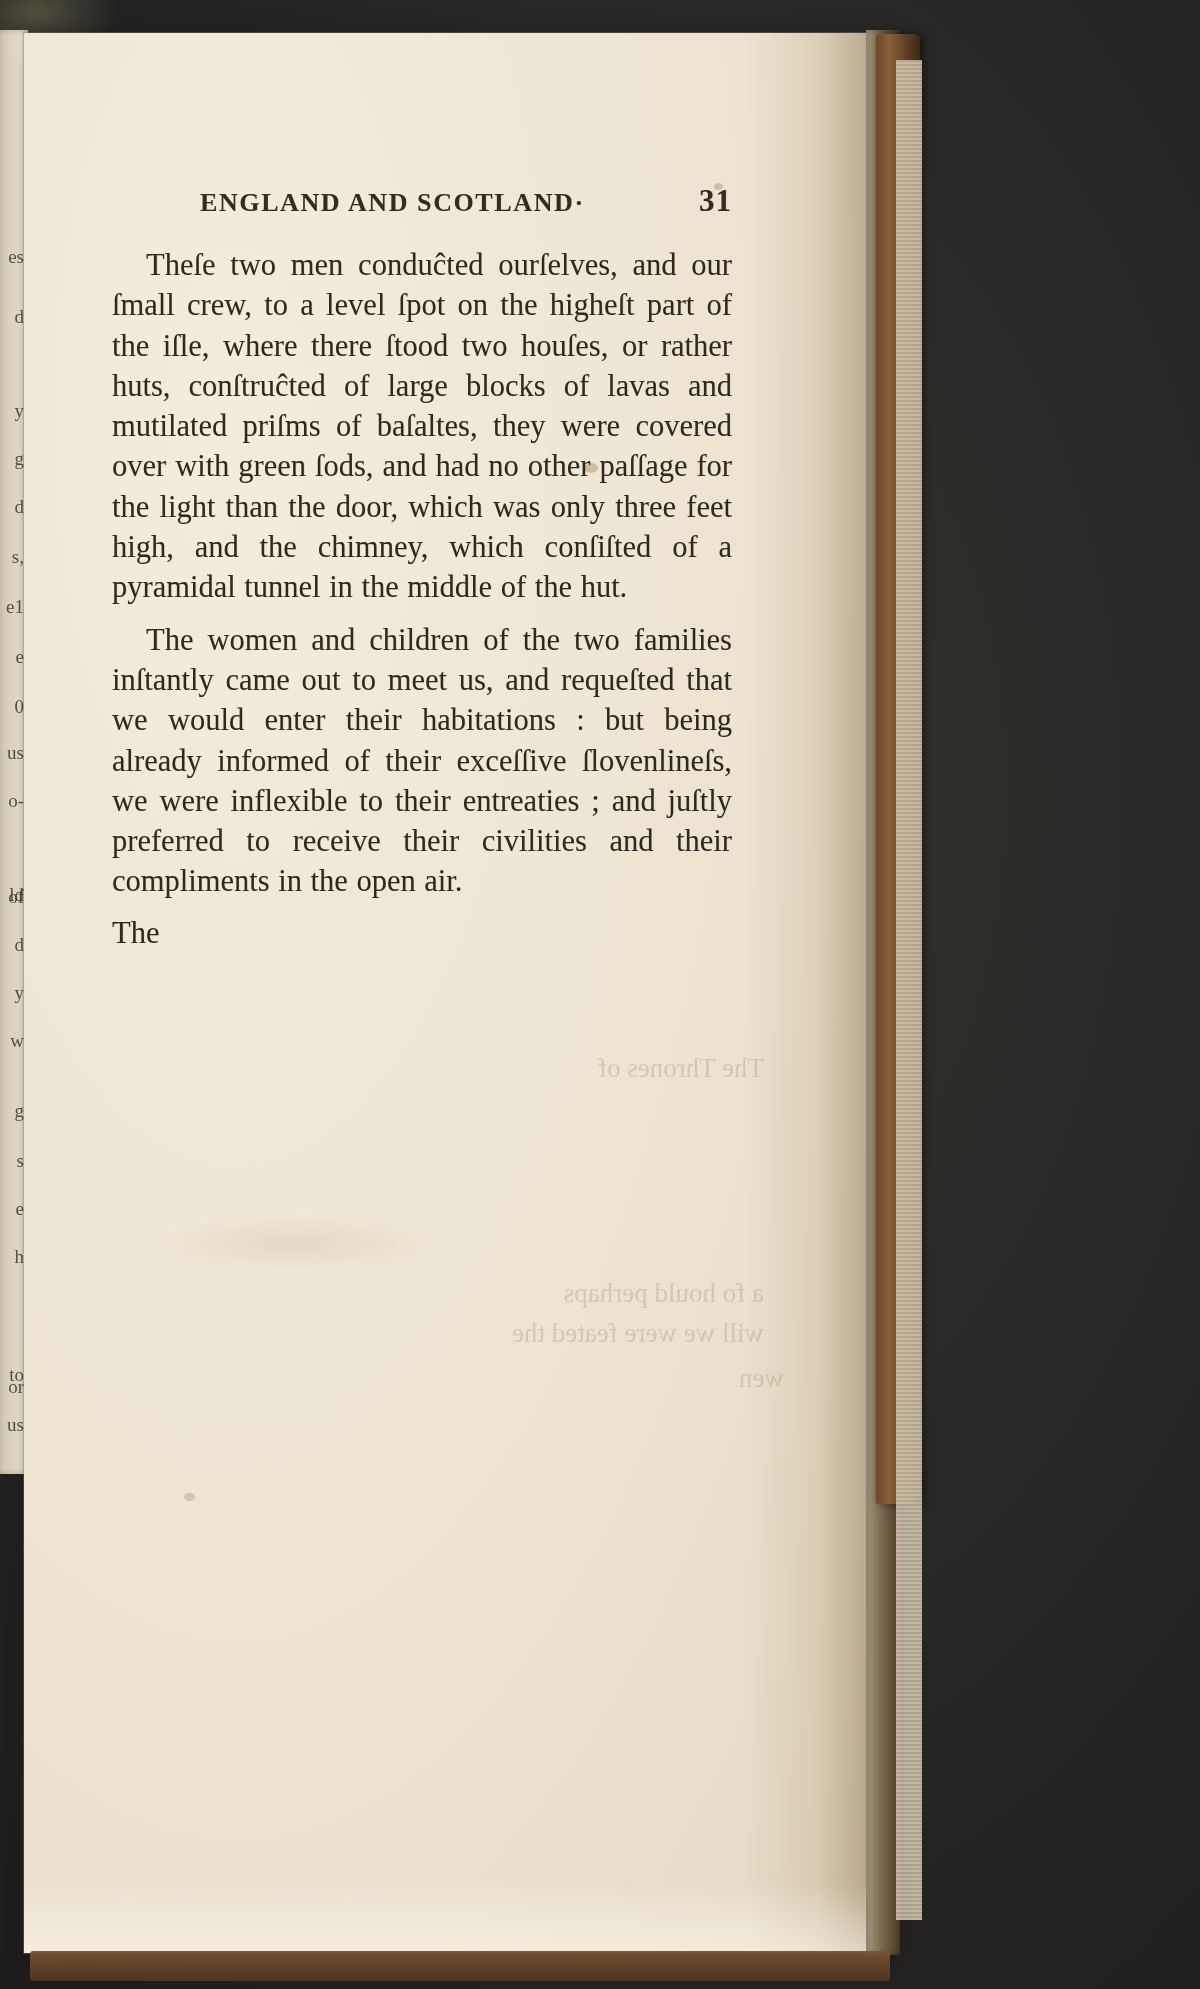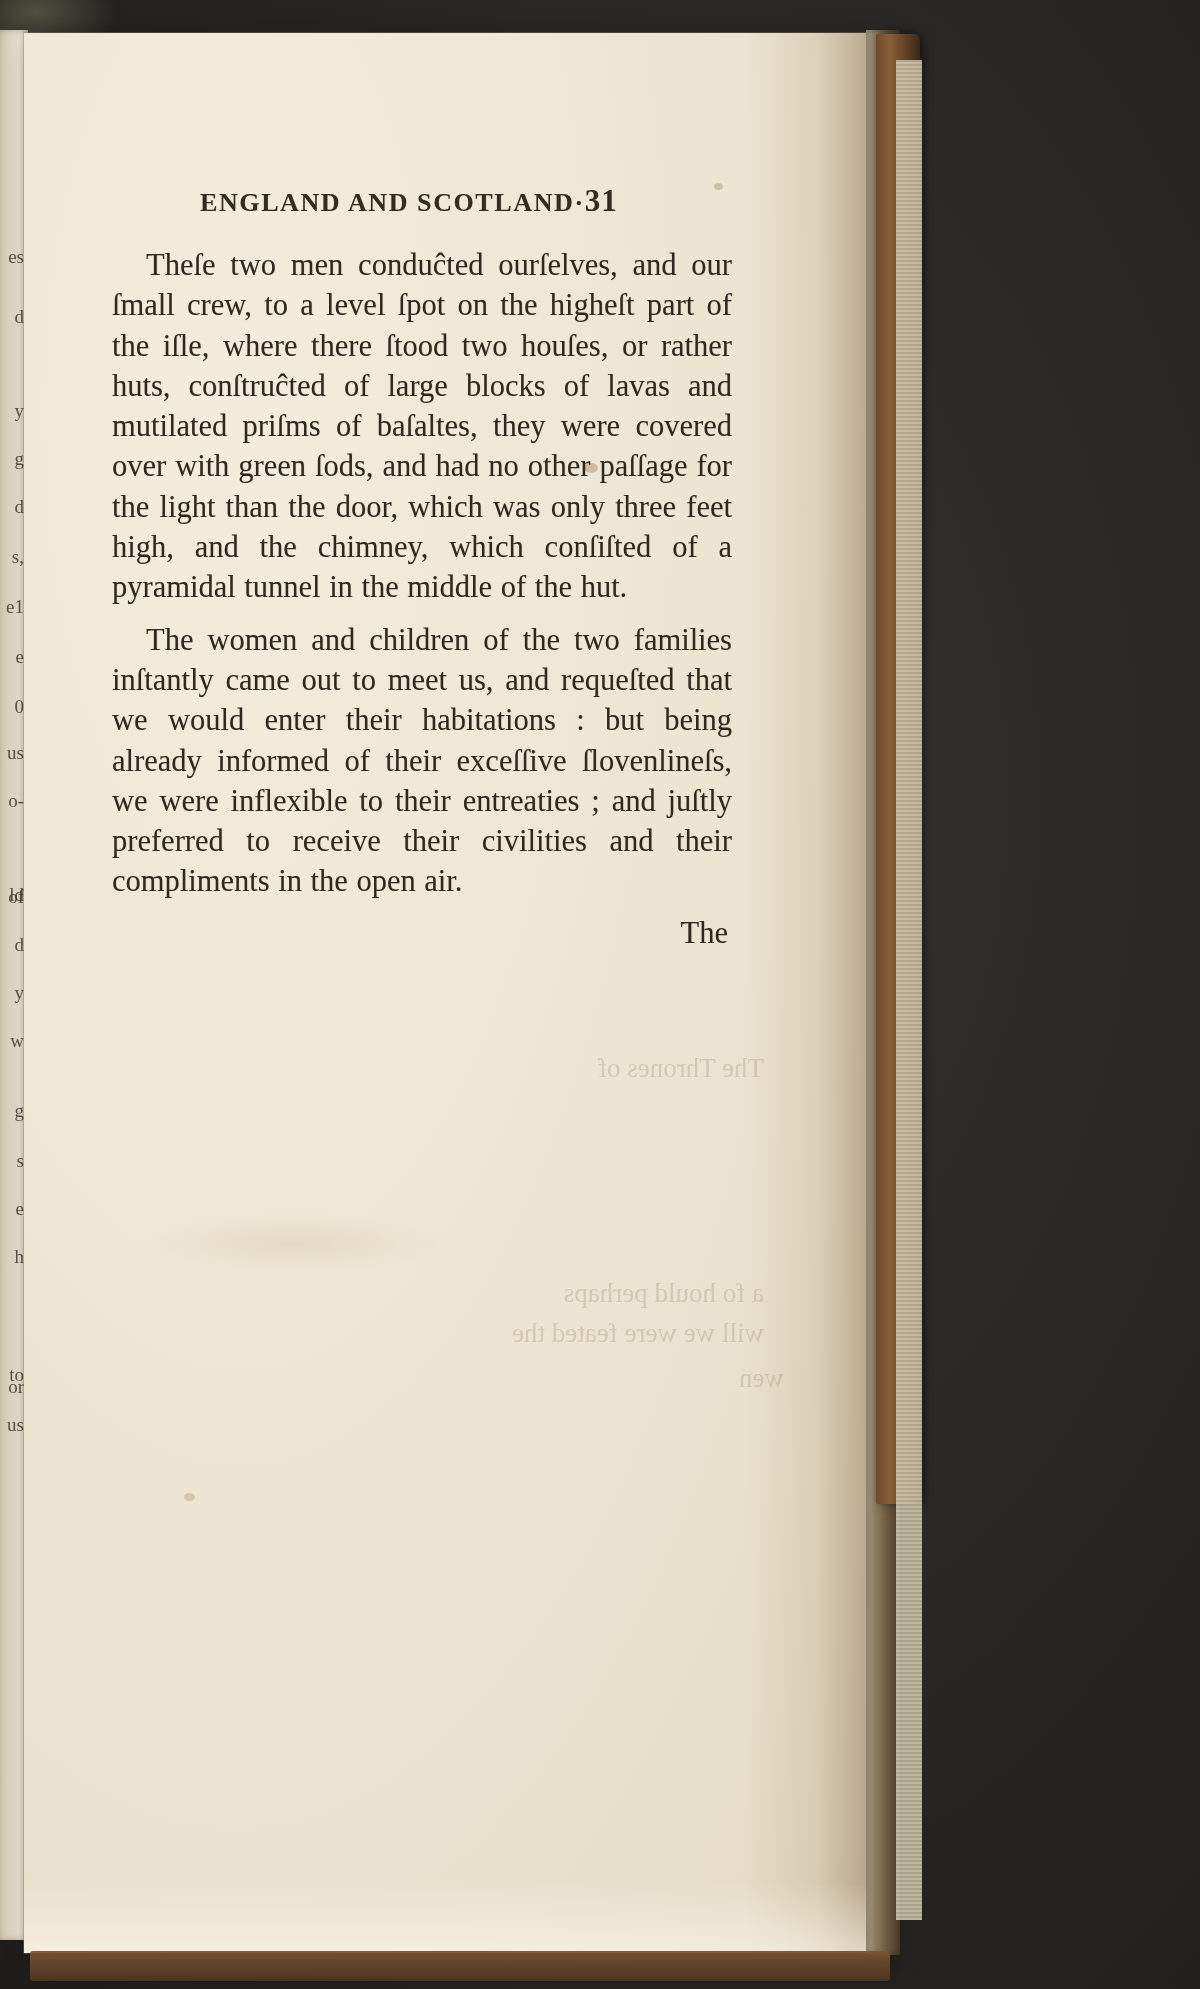--- a/index.html
+++ b/index.html
@@ -32,21 +32,21 @@
     background: radial-gradient(ellipse at 30% 20%, rgba(120,118,88,0.55), rgba(40,40,36,0) 70%);
     pointer-events: none;
   }
 
   
   .prev-page {
     position: absolute;
     left: 0;
     top: 30px;
     width: 28px;
-    height: 1910px;
+    height: 1444px;
     background: linear-gradient(90deg, #cdc4ae 0%, #ddd5c2 35%, #e8e1d0 75%, #d6cdb8 100%);
     box-shadow: inset -3px 0 6px rgba(90,74,50,0.35);
     overflow: hidden;
   }
   .prev-page .frag {
     position: absolute;
     right: 4px;
     color: #3a322a;
     font-size: 19px;
     font-family: "Liberation Serif", serif;
@@ -148,20 +148,21 @@
   
   .page-body {
     position: absolute;
     left: 88px;
     top: 150px;
     width: 620px;
   }
   .running-head {
     display: flex;
     align-items: baseline;
+    justify-content: space-between;
     margin-bottom: 26px;
     padding-left: 88px;
   }
   .rh-title {
     font-family: "Liberation Serif", serif;
     font-size: 26px;
     letter-spacing: 1.6px;
     color: #342b22;
     font-weight: 700;
   }
@@ -181,21 +182,20 @@
     color: #2f2820;
     text-align: justify;
     text-justify: inter-word;
     word-spacing: 1px;
   }
   p.para.indent { text-indent: 34px; }
   p.para + p.para { margin-top: 12px; }
 
   .catchword {
     margin-top: 14px;
-    text-align: right;
     padding-right: 4px;
     font-family: "Liberation Serif", serif;
     font-size: 30.5px;
     color: #2f2820;
   }
 
   
   .page-body { text-shadow: 0.4px 0.3px 0 rgba(60,45,30,0.18); }
 </style>
 </head>

